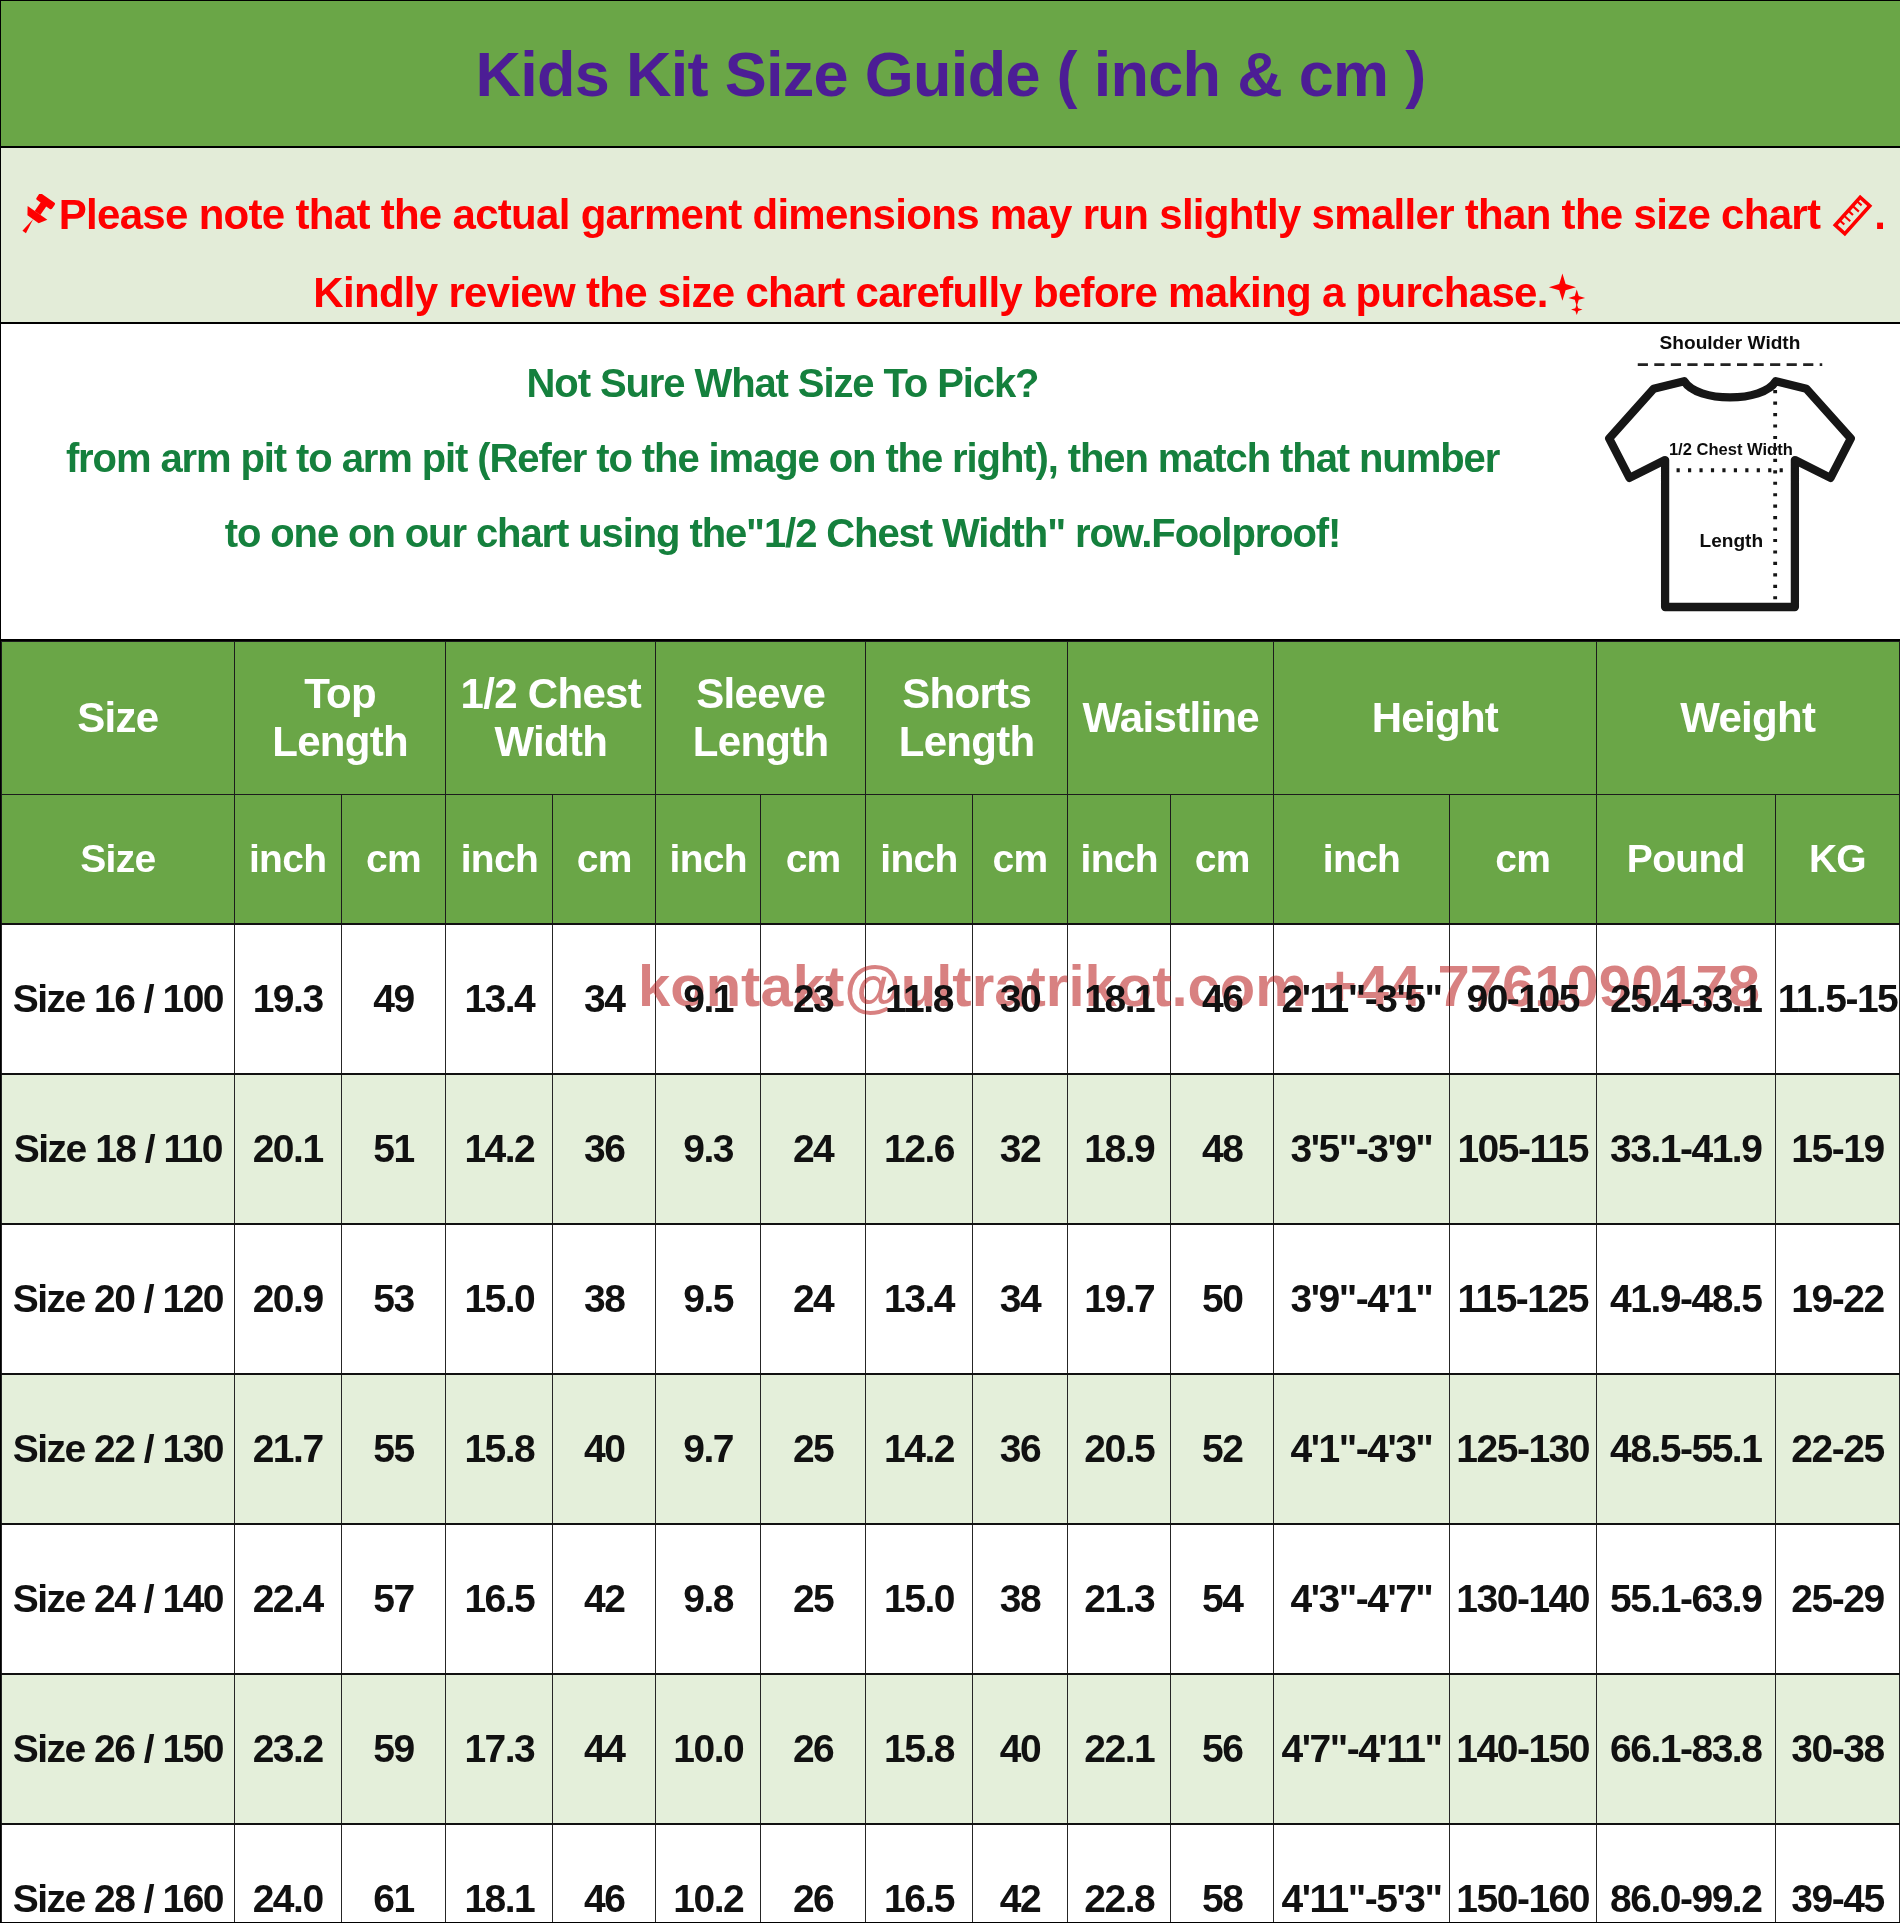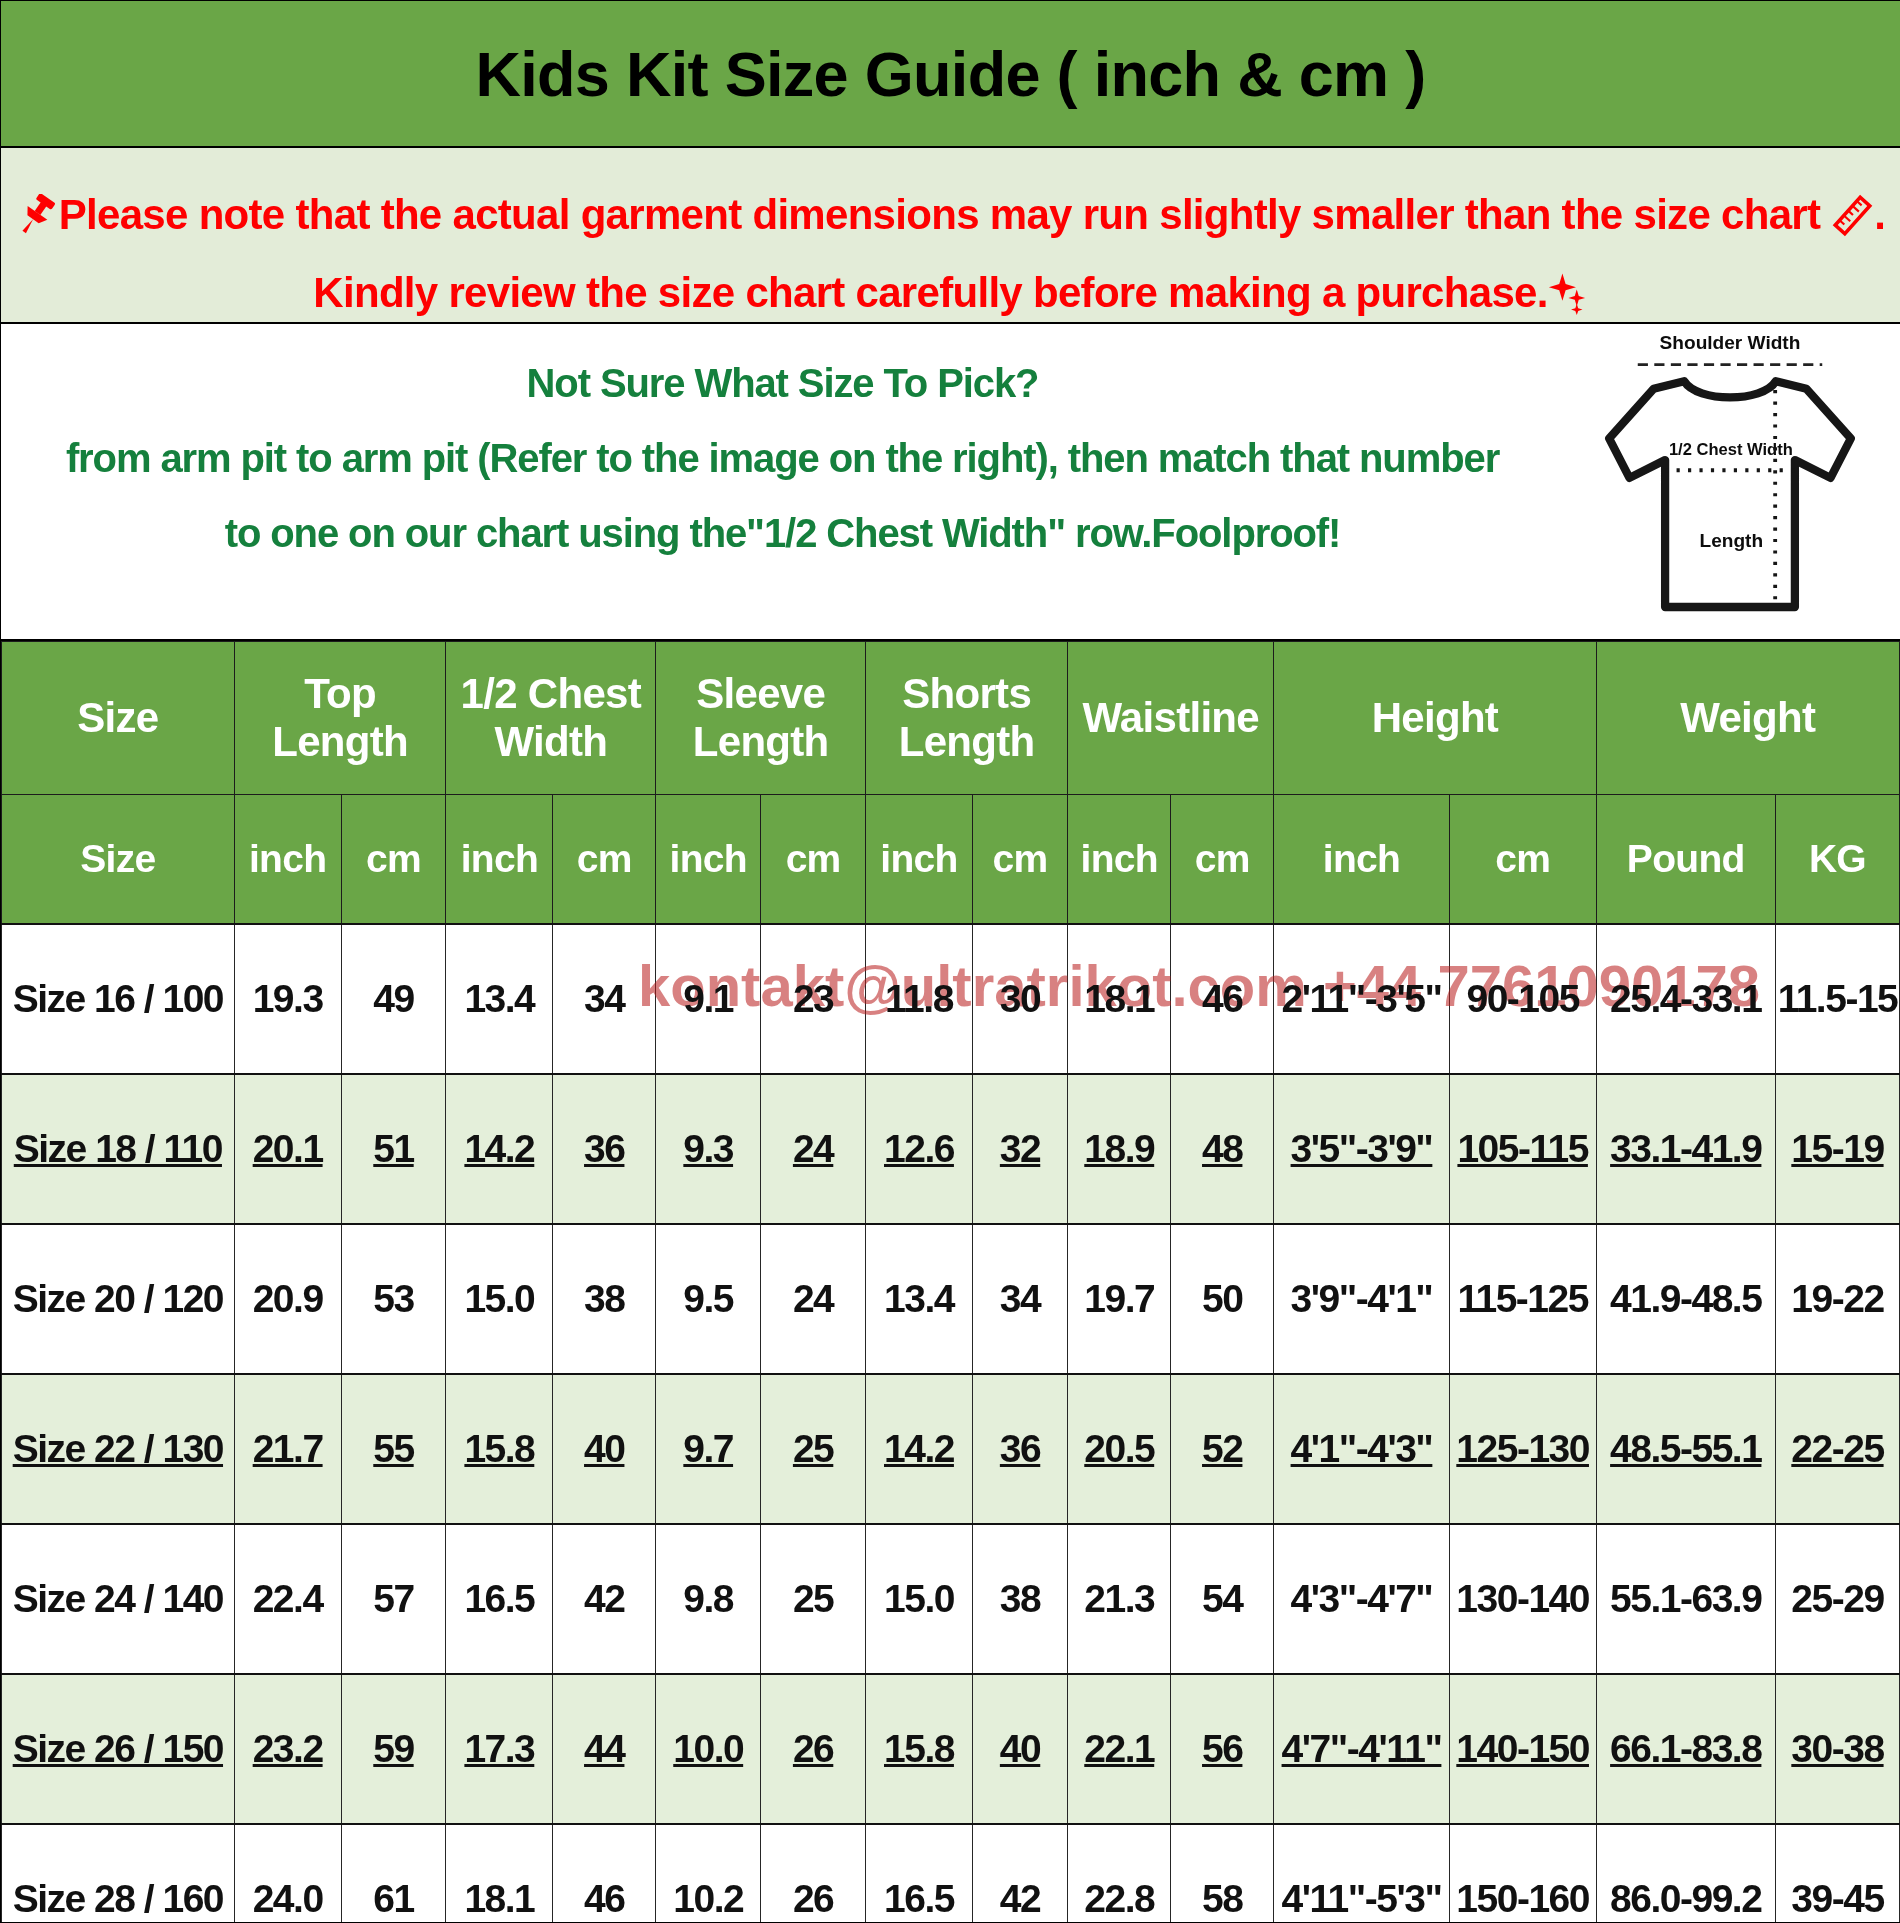--- a/index.html
+++ b/index.html
@@ -13,21 +13,21 @@
     font-weight:bold;
     color:#111;
   }
   
   .title-bar{
     height:147px;background:#6aa647;
     display:flex;align-items:center;justify-content:center;
     border-bottom:2.2px solid #000;box-sizing:border-box;
   }
   .title-bar h1{
-    margin:0;color:#000000;font-size:63px;letter-spacing:-0.7px;font-weight:bold;
+    margin:0;color:#4c1d95;font-size:63px;letter-spacing:-0.7px;font-weight:bold;
   }
   
   .notice{
     height:176px;background:#e3ecd8;
     box-sizing:border-box;border-bottom:2.2px solid #000;
     text-align:center;padding-top:28px;
   }
   .notice-line{
     margin:0;color:#fe0000;font-size:42px;line-height:78px;letter-spacing:-0.7px;
     white-space:nowrap;
@@ -60,21 +60,21 @@
     background:#6aa647;color:#fff;font-size:42px;letter-spacing:-0.7px;
     border-color:#1c1c1c;
   }
   tr.group-row th{height:153px;}
   tr.subhead-row th{height:129px;font-size:39px;}
   tbody td{
     height:150px;background:#fff;font-size:39px;letter-spacing:-1.5px;
     border-top:2.2px solid #111;border-bottom:2.2px solid #111;
     white-space:nowrap;
   }
-  tbody tr.alt td{background:#e4efda;text-decoration:underline;}
+  tbody tr.alt td{background:#e4efda;}
   .cell-text{position:relative;z-index:2;}
   
   .watermark{
     position:absolute;z-index:1;
     left:637px;top:951px;
     font-size:58px;letter-spacing:0;
     color:#b91c1c;opacity:.55;
     white-space:nowrap;pointer-events:none;
   }
 </style>

